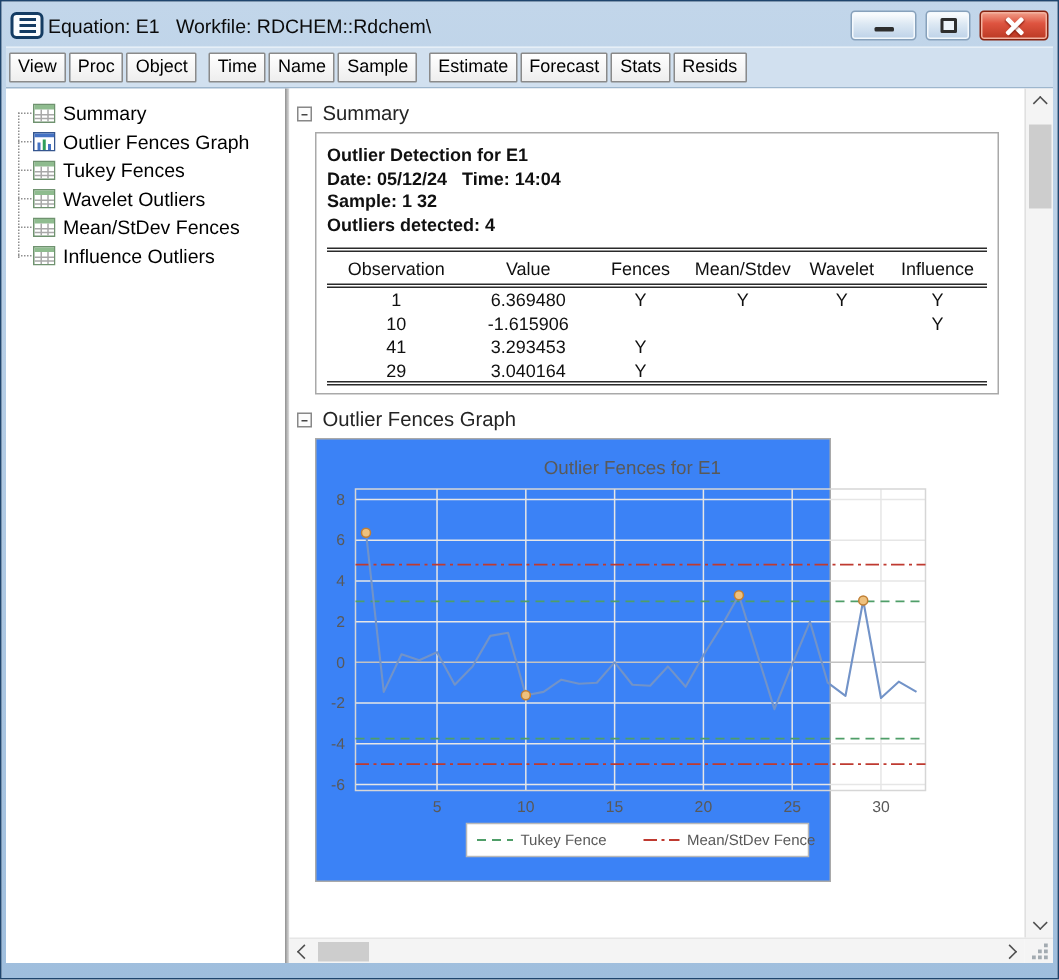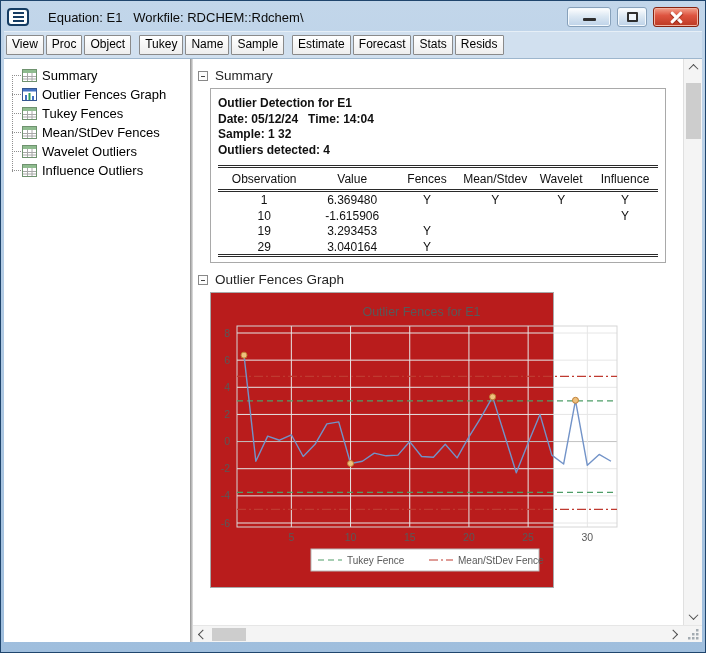--- a/index.html
+++ b/index.html
@@ -3,21 +3,21 @@
 <meta charset="utf-8">
 <style>
   * { box-sizing: border-box; }
   html,body { margin:0; padding:0; }
   body { width:706px; height:653px; position:relative; font-family:"Liberation Sans",sans-serif; background:#fff; }
 
   .window { position:absolute; inset:0; background:linear-gradient(#c2d6ea,#9fbedd);
             border:1px solid #1f456d; display:flex; flex-direction:column; padding:2px 3px 10px 3px; }
 
   
-  .titlebar { height:28px; display:flex; align-items:center; gap:19px; padding:0 3px; }
+  .titlebar { height:28px; display:flex; align-items:center; gap:3px; padding:0 3px; }
   .sysicon { width:22px; height:18px; border:2px solid #143c63; border-radius:4px; background:#fbfdfe;
              display:flex; align-items:center; justify-content:center; flex-shrink:0; }
   .sysicon-lines { width:11px; height:10px;
              background:repeating-linear-gradient(to bottom,#143c63 0 2px,transparent 2px 4px); }
   .title { font-size:13px; color:#0b0b0b; white-space:pre; flex:1; overflow:hidden; }
   .winbtns { display:flex; gap:6px; margin-left:auto; }
   .wbtn { height:20px; border-radius:3px; display:flex; align-items:center; justify-content:center; }
   .wbtn.min,.wbtn.max { background:linear-gradient(#ffffff,#dce8f3 45%,#bdd2e8);
              border:1px solid #87a1bb; box-shadow:inset 0 0 0 1px #f4f9fd; }
   .wbtn.min { width:44px; } .wbtn.max { width:30px; }
@@ -61,21 +61,21 @@
 
   .sum-box { margin-left:17px; width:456px; border:1px solid #a9a9a9; padding:7px 7px 5px; font-size:12px; color:#101010; }
   .info-line { white-space:pre; line-height:15.6px;font-weight:bold; }
   .rule2 { border-top:1px solid #2a2a2a; border-bottom:1px solid #2a2a2a; height:3px; }
   .rule-top { margin-top:7px; }
   table.obs { width:100%; border-collapse:collapse; table-layout:fixed; font-size:12px; color:#101010; }
   table.obs th { font-weight:normal; text-align:center; padding:4px 0 3px; }
   table.obs td { text-align:center; padding:0; height:15.5px; }
   .c0{width:21%;} .c1{width:19%;} .c2{width:15%;} .c3{width:16%;} .c4{width:14%;} .c5{width:15%;}
 
-  .graph-box { margin:2px 0 0 17px; width:344px; height:296px; border:1px solid #a9a9a9; background:#b91c1c; }
+  .graph-box { margin:2px 0 0 17px; width:344px; height:296px; border:1px solid #a9a9a9; background:#3b82f6; }
 
   
   .vscroll { width:19px; background:#f4f4f4; border-left:1px solid #e0e0e0; display:flex; flex-direction:column;
              align-items:center; flex-shrink:0; }
   .varrow { height:17px; width:100%; display:flex; align-items:center; justify-content:center; }
   .varrow.down { margin-top:auto; }
   .vthumb { width:15px; height:56px; background:#cdcdcd; margin-top:7px; }
   .hrow { height:17px; display:flex; border-top:1px solid #e6e6e6; }
   .hscroll { flex:1; background:#f4f4f4; display:flex; align-items:center; }
   .harrow { width:17px; display:flex; align-items:center; justify-content:center; }
@@ -111,21 +111,21 @@
     </span>
   </div>
 
   <div class="toolbar">
     <span class="tgroup">
       <button class="tbtn">View</button>
       <button class="tbtn">Proc</button>
       <button class="tbtn">Object</button>
     </span>
     <span class="tgroup">
-      <button class="tbtn">Tukey</button>
+      <button class="tbtn">Time</button>
       <button class="tbtn">Name</button>
       <button class="tbtn">Sample</button>
     </span>
     <span class="tgroup">
       <button class="tbtn">Estimate</button>
       <button class="tbtn">Forecast</button>
       <button class="tbtn">Stats</button>
       <button class="tbtn">Resids</button>
     </span>
   </div>
@@ -175,34 +175,34 @@
         <span class="ticon">
           <svg width="15" height="13">
               <rect x="0.5" y="0.5" width="14" height="12" fill="#fff" stroke="#6f926f"></rect>
               <rect x="1" y="1" width="13" height="3" fill="#8fbc8f"></rect>
               <line x1="1" y1="7.5" x2="14" y2="7.5" stroke="#a8a8a8"></line>
               <line x1="1" y1="10" x2="14" y2="10" stroke="#a8a8a8"></line>
               <line x1="5.5" y1="4" x2="5.5" y2="12" stroke="#a8a8a8"></line>
               <line x1="10" y1="4" x2="10" y2="12" stroke="#a8a8a8"></line>
             </svg>
         </span>
+        <span>Wavelet Outliers</span>
+      </div>
+      <div class="titem">
+        <span class="ticon">
+          <svg width="15" height="13">
+              <rect x="0.5" y="0.5" width="14" height="12" fill="#fff" stroke="#6f926f"></rect>
+              <rect x="1" y="1" width="13" height="3" fill="#8fbc8f"></rect>
+              <line x1="1" y1="7.5" x2="14" y2="7.5" stroke="#a8a8a8"></line>
+              <line x1="1" y1="10" x2="14" y2="10" stroke="#a8a8a8"></line>
+              <line x1="5.5" y1="4" x2="5.5" y2="12" stroke="#a8a8a8"></line>
+              <line x1="10" y1="4" x2="10" y2="12" stroke="#a8a8a8"></line>
+            </svg>
+        </span>
         <span>Mean/StDev Fences</span>
-      </div>
-      <div class="titem">
-        <span class="ticon">
-          <svg width="15" height="13">
-              <rect x="0.5" y="0.5" width="14" height="12" fill="#fff" stroke="#6f926f"></rect>
-              <rect x="1" y="1" width="13" height="3" fill="#8fbc8f"></rect>
-              <line x1="1" y1="7.5" x2="14" y2="7.5" stroke="#a8a8a8"></line>
-              <line x1="1" y1="10" x2="14" y2="10" stroke="#a8a8a8"></line>
-              <line x1="5.5" y1="4" x2="5.5" y2="12" stroke="#a8a8a8"></line>
-              <line x1="10" y1="4" x2="10" y2="12" stroke="#a8a8a8"></line>
-            </svg>
-        </span>
-        <span>Wavelet Outliers</span>
       </div>
       <div class="titem">
         <span class="ticon">
           <svg width="15" height="13">
               <rect x="0.5" y="0.5" width="14" height="12" fill="#fff" stroke="#6f926f"></rect>
               <rect x="1" y="1" width="13" height="3" fill="#8fbc8f"></rect>
               <line x1="1" y1="7.5" x2="14" y2="7.5" stroke="#a8a8a8"></line>
               <line x1="1" y1="10" x2="14" y2="10" stroke="#a8a8a8"></line>
               <line x1="5.5" y1="4" x2="5.5" y2="12" stroke="#a8a8a8"></line>
               <line x1="10" y1="4" x2="10" y2="12" stroke="#a8a8a8"></line>
@@ -269,21 +269,21 @@
                 </tr>
                 <tr>
                   <td>10</td>
                   <td>-1.615906</td>
                   <td></td>
                   <td></td>
                   <td></td>
                   <td>Y</td>
                 </tr>
                 <tr>
-                  <td>19</td>
+                  <td>41</td>
                   <td>3.293453</td>
                   <td>Y</td>
                   <td></td>
                   <td></td>
                   <td></td>
                 </tr>
                 <tr>
                   <td>29</td>
                   <td>3.040164</td>
                   <td>Y</td>

